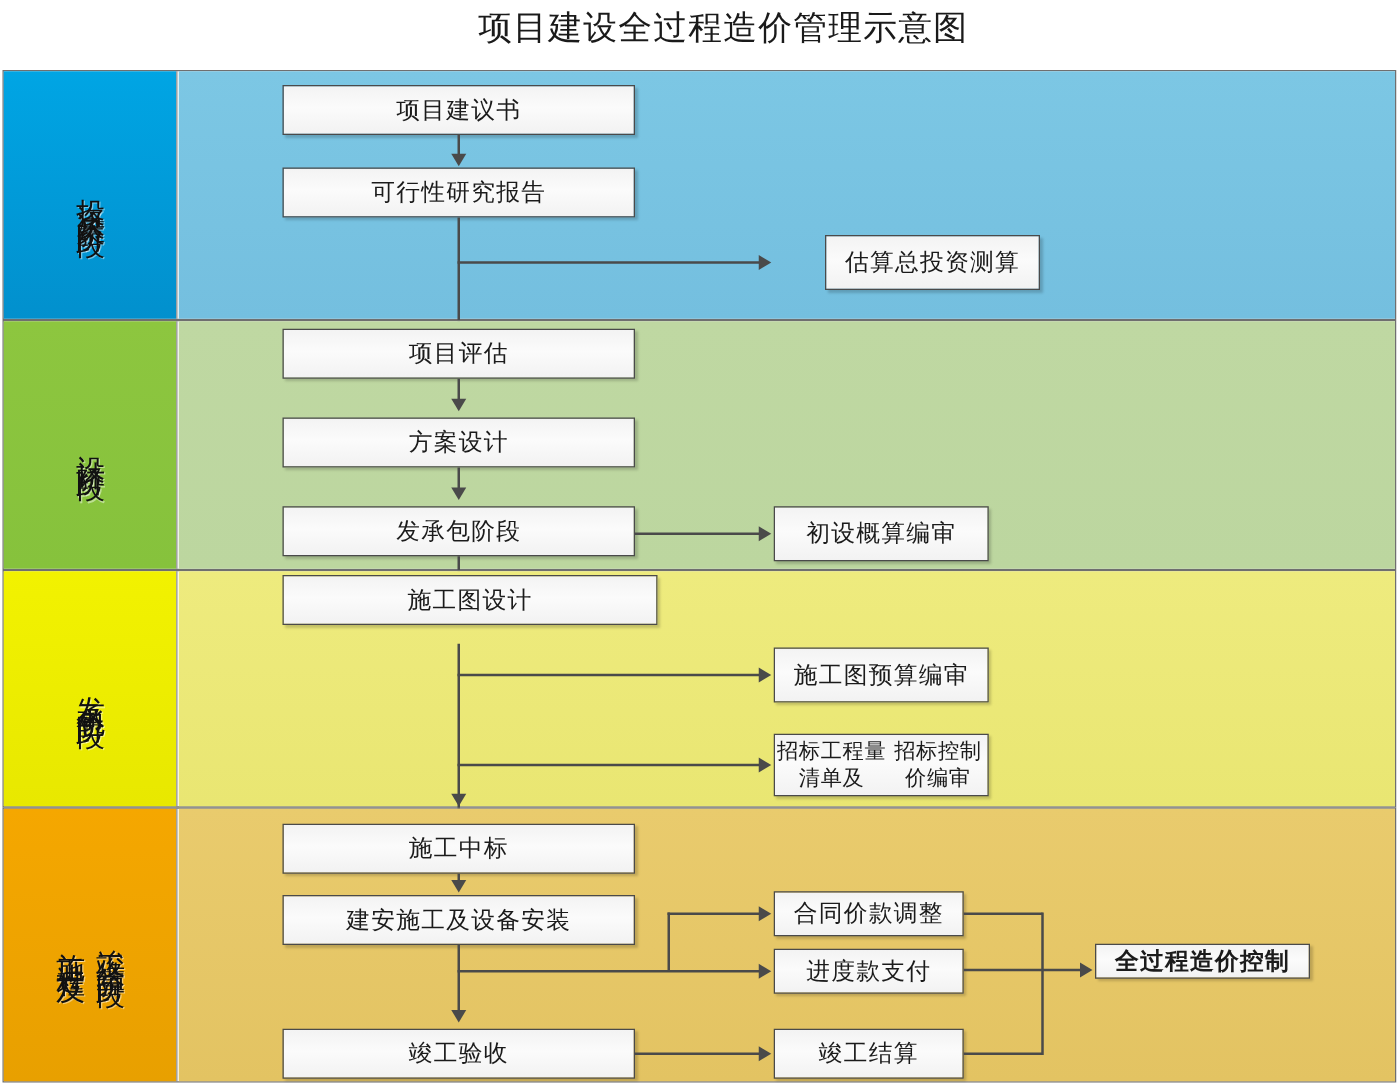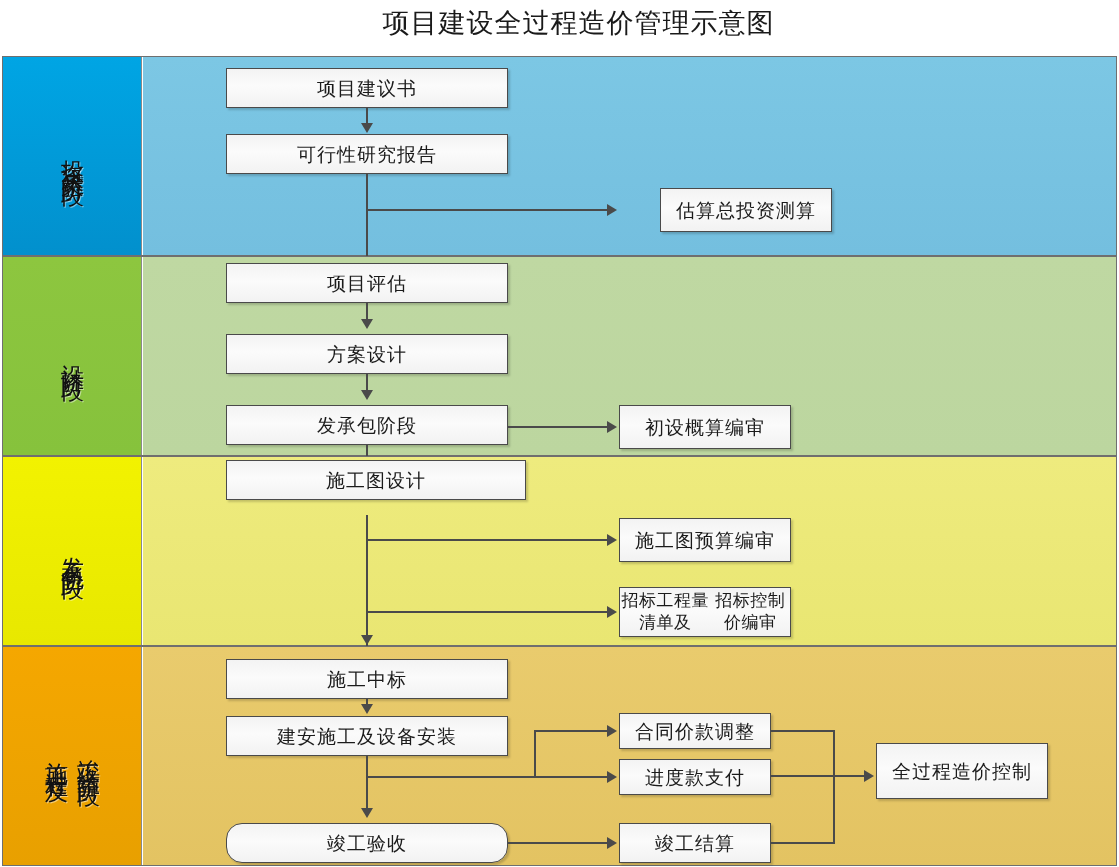--- a/index.html
+++ b/index.html
@@ -231,27 +231,27 @@
   <div class="stage" id="stage-3">
     <div class="stage-band">
       <div class="band-label">
         <span class="band-col">竣工结算阶段</span>
         <span class="band-col">施工过程及</span>
       </div>
     </div>
     <div class="stage-body">
       <div class="node" style="left:83px; top:12px; width:282px; height:40px;">施工中标</div>
       <div class="node" style="left:83px; top:69px; width:282px; height:40px;">建安施工及设备安装</div>
-      <div class="node" style="left:83px; top:176px; width:282px; height:40px;border-radius:16px;">竣工验收</div>
+      <div class="node" style="left:83px; top:176px; width:282px; height:40px;">竣工验收</div>
 
       <div class="node" style="left:476px; top:66px; width:152px; height:36px;">合同价款调整</div>
       <div class="node" style="left:476px; top:112px; width:152px; height:36px;">进度款支付</div>
       <div class="node" style="left:476px; top:176px; width:152px; height:40px;">竣工结算</div>
 
-      <div class="node" style="left:733px; top:96px; width:172px; height:56px;">全过程造价控制</div>
+      <div class="node" style="left:733px; top:108px; width:172px; height:28px;font-weight:bold;">全过程造价控制</div>
 
       <div class="ln v" style="left:223px; top:52px; height:6px;"></div>
       <div class="arrow-d" style="left:218px; top:57px;"></div>
 
       <div class="ln v" style="left:223px; top:109px; height:53px;"></div>
       <div class="arrow-d" style="left:218px; top:161px;"></div>
 
       <div class="ln h" style="left:223px; top:129px; width:243px;"></div>
       <div class="arrow-r" style="left:464px; top:124px;"></div>
 

